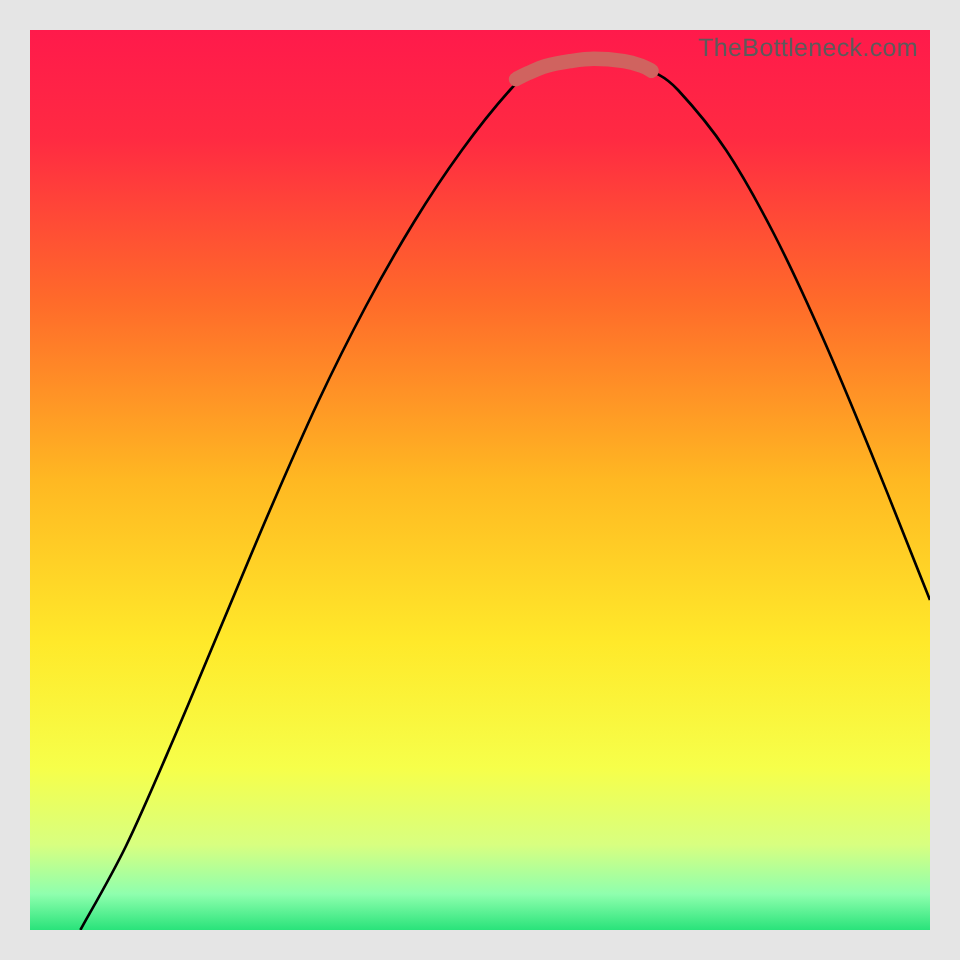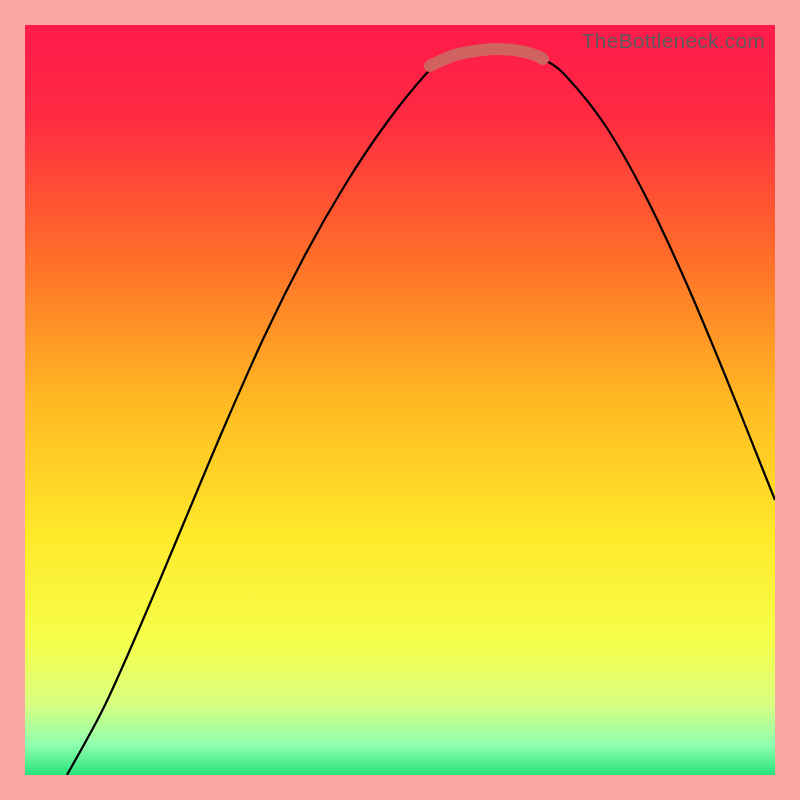--- a/index.html
+++ b/index.html
@@ -8,21 +8,21 @@
     width: 800px;
     height: 800px;
     background: #000;
     overflow: hidden;
     font-family: Arial, Helvetica, sans-serif;
   }
   .frame {
     position: absolute;
     left: 0; top: 0;
     width: 800px; height: 800px;
-    background: #fca5a5;
+    background: #e5e5e5;
   }
   .plot {
     position: absolute;
     left: 25px;
     top: 25px;
     width: 750px;
     height: 750px;
     overflow: hidden;
   }
   .watermark {

